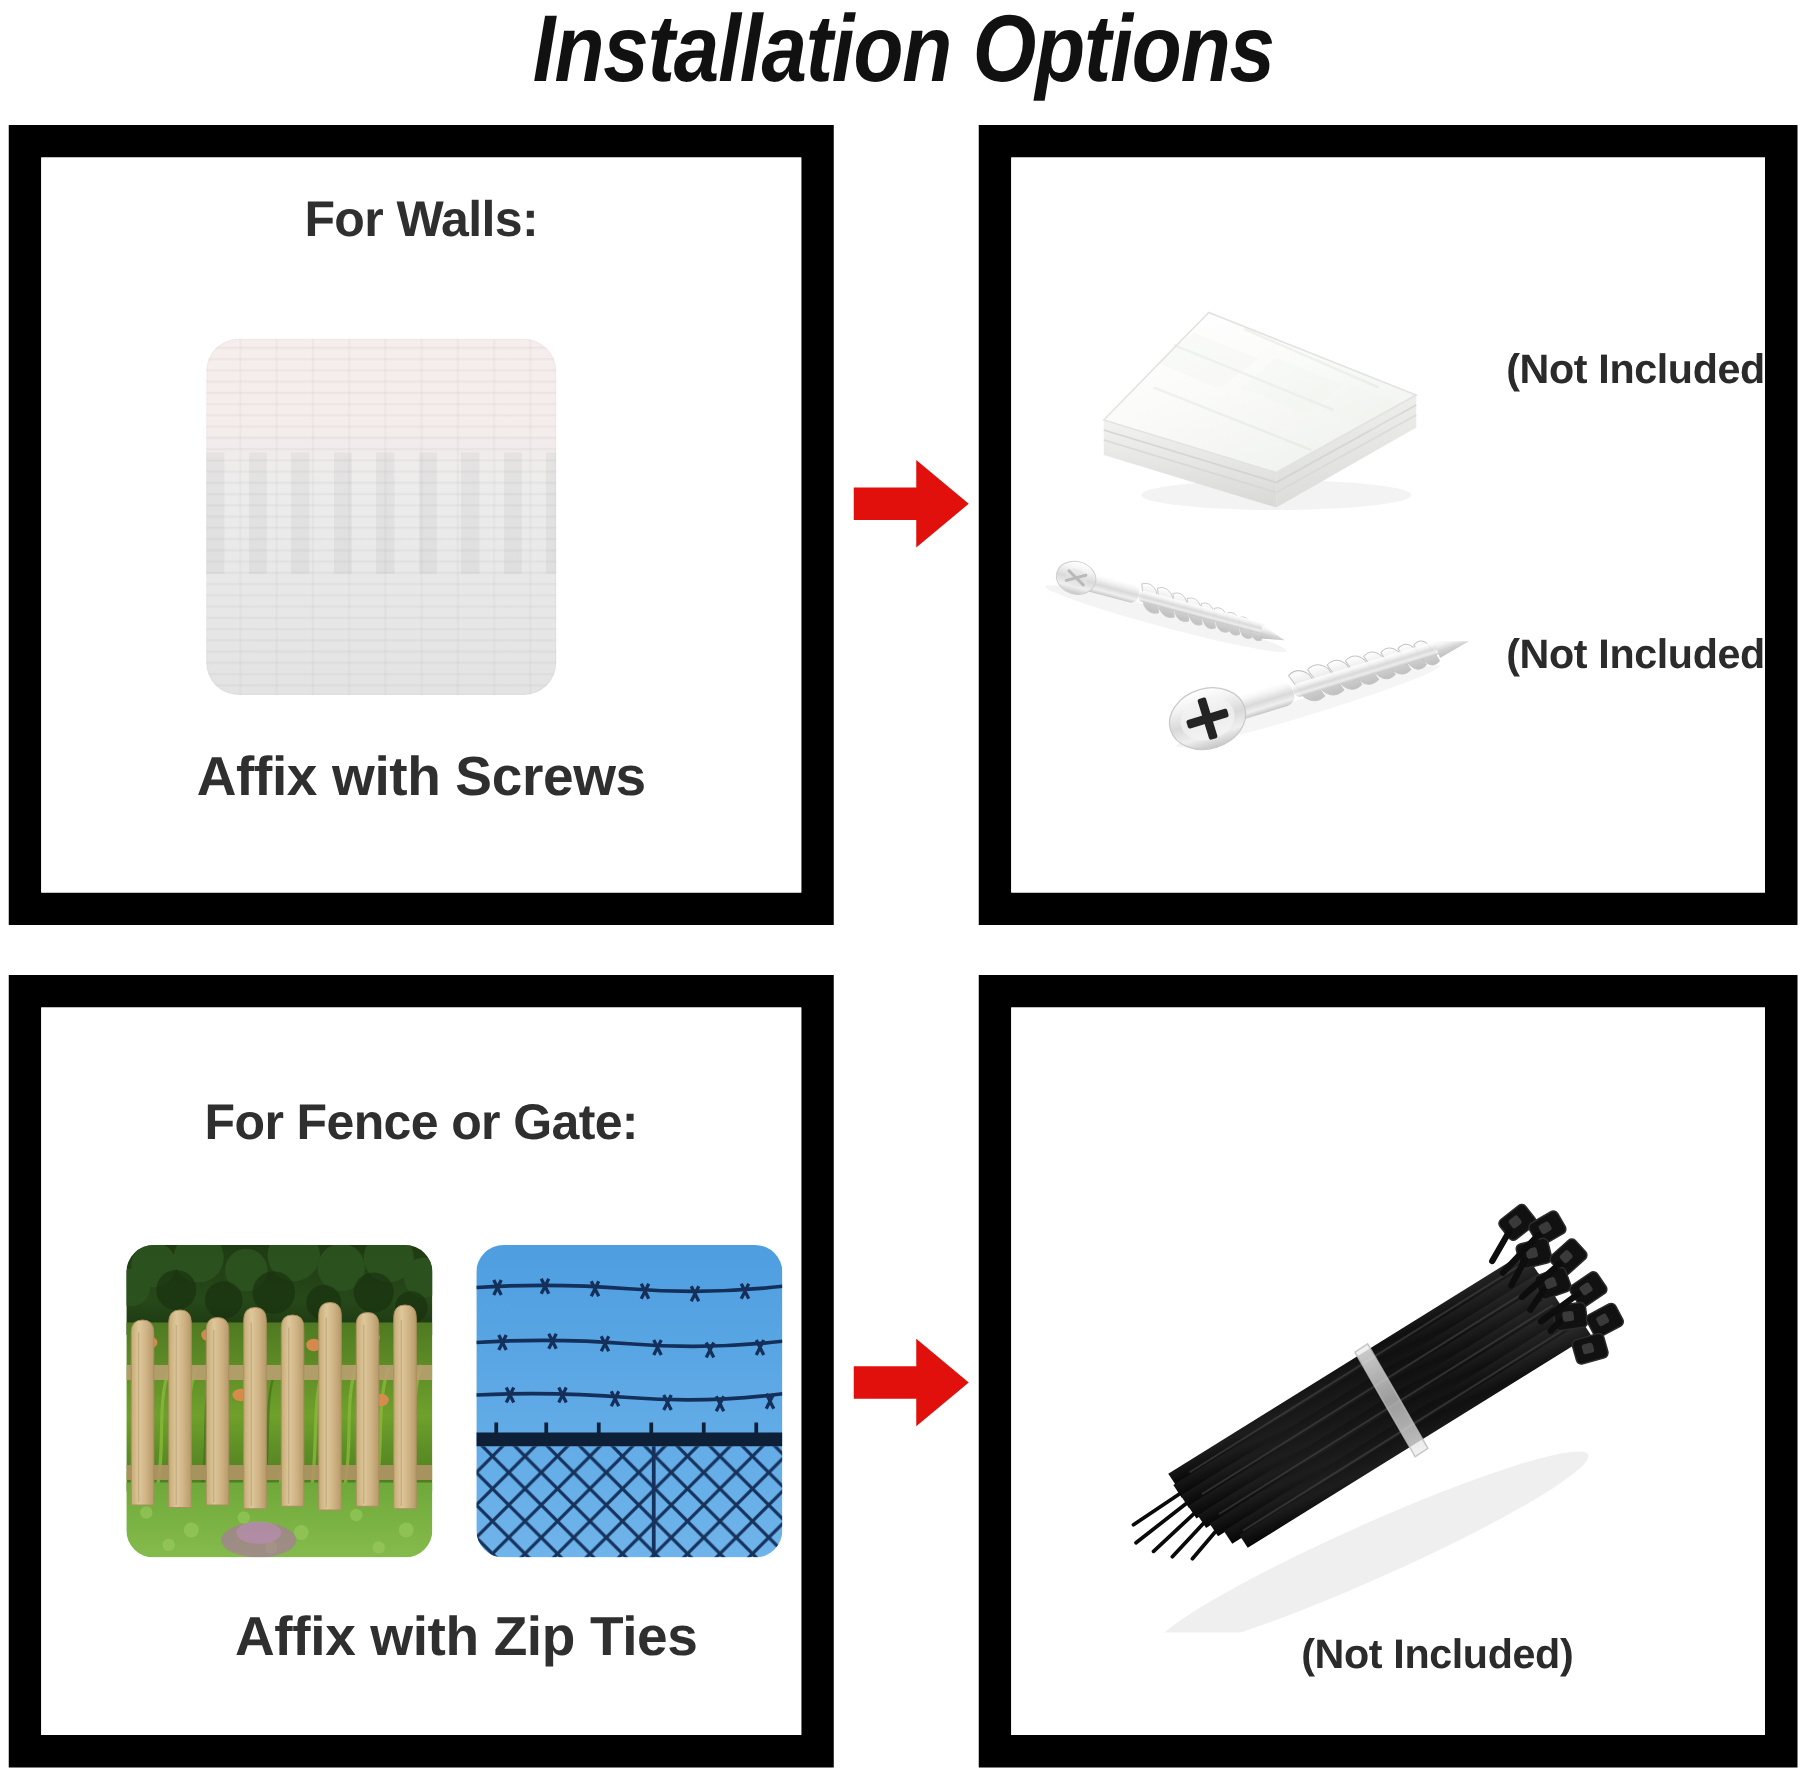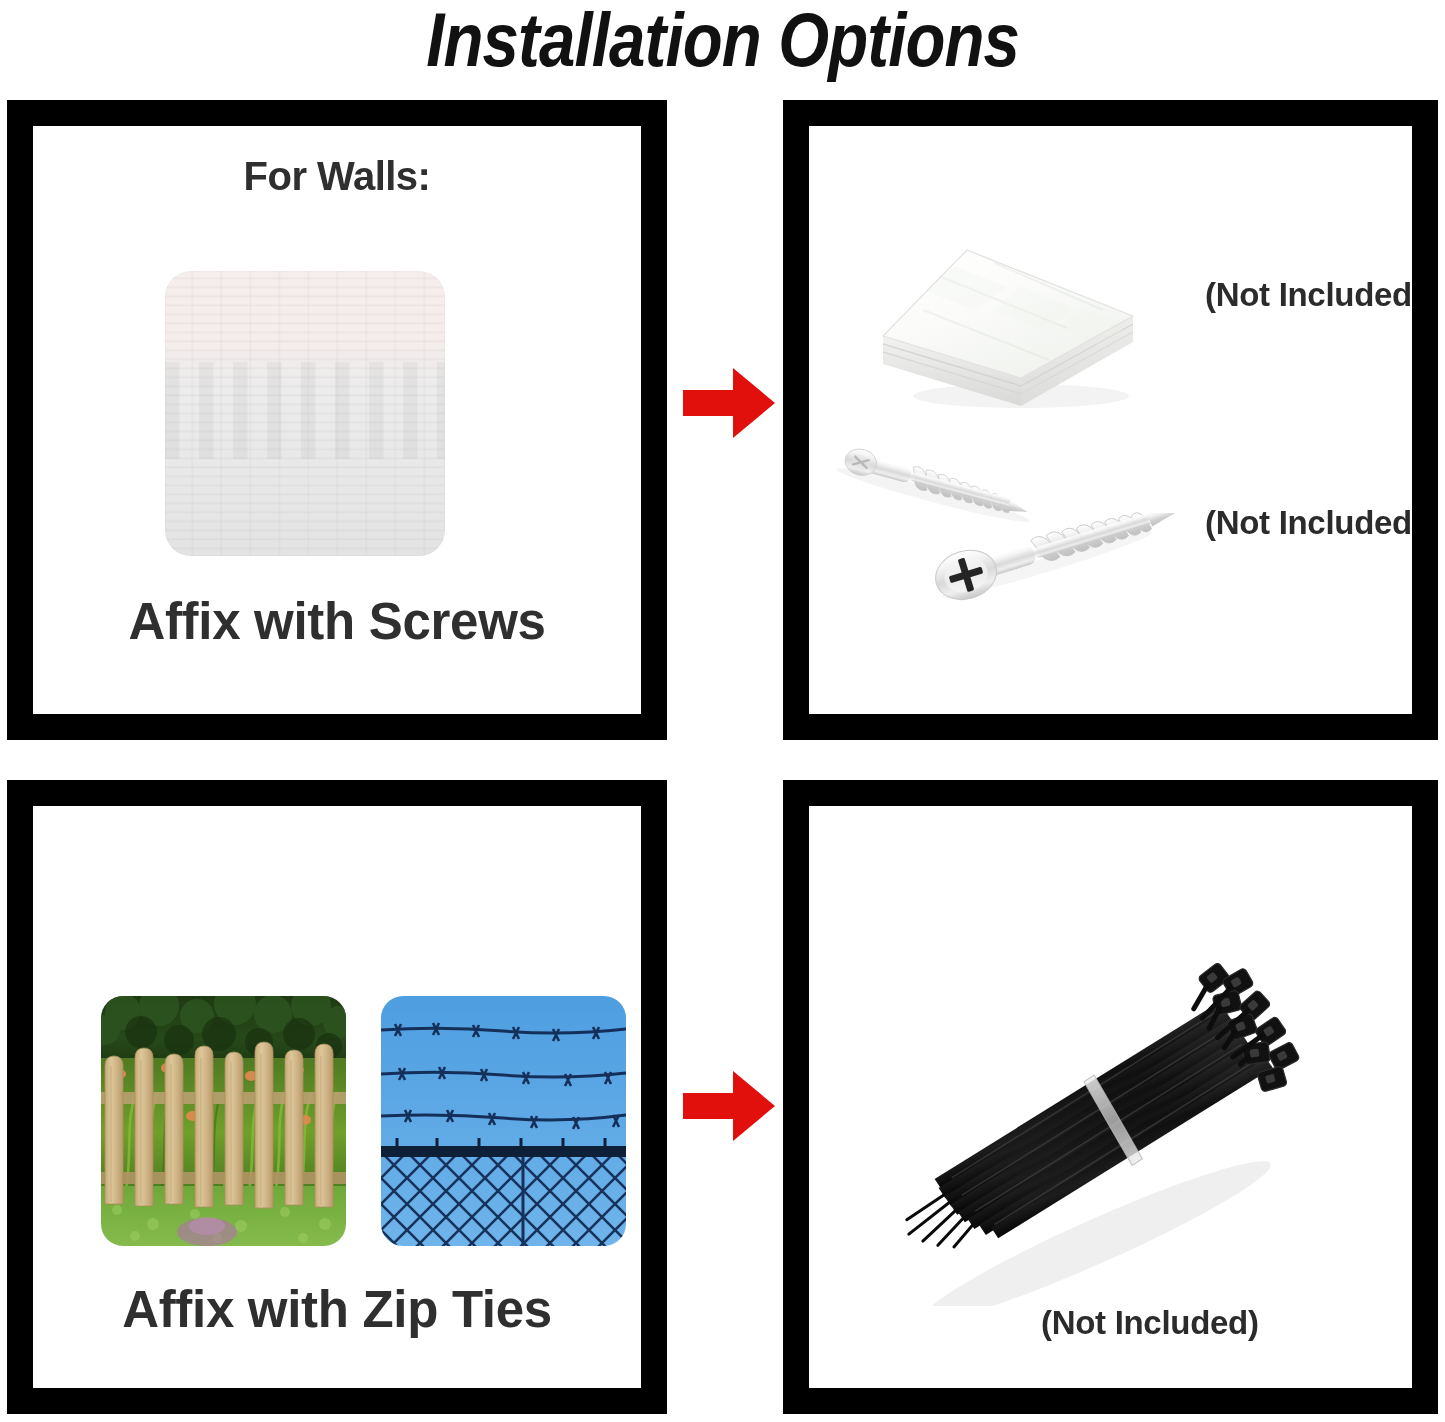--- a/index.html
+++ b/index.html
@@ -72,21 +72,21 @@
     text-align: center;
     font-size: 40px;
     font-weight: 700;
     color: #2f2f2f;
     letter-spacing: -0.5px;
   }
   .panel-caption {
     position: absolute;
     width: 100%;
     text-align: center;
-    font-size: 51px;
+    font-size: 44px;
     font-weight: 700;
     color: #2f2f2f;
     line-height: 52px;
     letter-spacing: -0.3px;
   }
   .not-included {
     position: absolute;
     font-size: 33px;
     font-weight: 700;
     color: #2b2b2b;
@@ -333,20 +333,21 @@
       </div>
 
       <div class="not-included" style="left:396px; top:378px;">(Not Included)</div>
 
     </div>
   </div>
 
   <div class="panel" id="panel-fence">
     <div class="panel-inner">
 
+      <div class="panel-heading" style="top:70px;">For Fence or Gate:</div>
 
       <div class="photo" id="photo-wood">
         <svg viewBox="0 0 245 250" width="245" height="250" preserveAspectRatio="none">
           <defs>
             <linearGradient id="hedge" x1="0" y1="0" x2="0" y2="1">
               <stop offset="0%" stop-color="#1e3a12"></stop>
               <stop offset="60%" stop-color="#27491a"></stop>
               <stop offset="100%" stop-color="#1b3610"></stop>
             </linearGradient>
             <linearGradient id="foliage" x1="0" y1="0" x2="0" y2="1">
@@ -512,21 +513,21 @@
             <path d="M182 142 L182 152"></path>
               <path d="M224 142 L224 152"></path>
           </g>
 
           <rect x="0" y="161" width="245" height="89" fill="url(#mesh)"></rect>
 
           <path d="M142 161 L142 250" stroke="#16325c" stroke-width="3"></path>
         </svg>
       </div>
 
-      <div class="panel-caption" style="top:478px;">Affix with Zip Ties</div>
+      <div class="panel-caption" style="top:478px;margin-left:36px;">Affix with Zip Ties</div>
 
     </div>
   </div>
 
   <div class="panel" id="panel-zipties">
     <div class="panel-inner">
 
       <div class="zipties">
         <svg viewBox="0 0 500 395" width="500" height="395">
           <defs>

